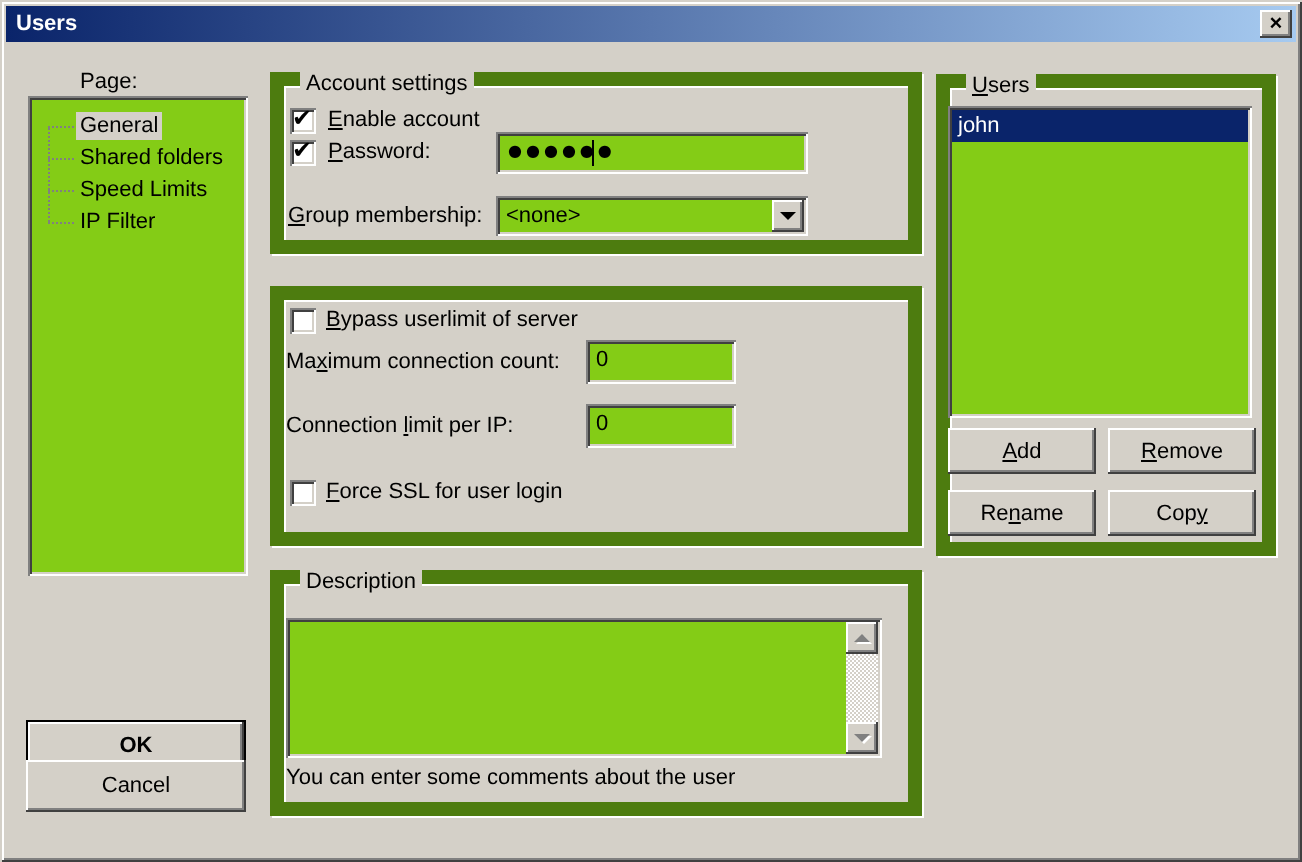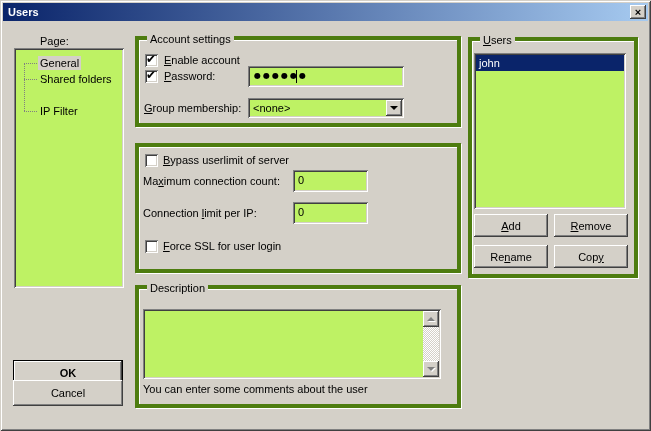--- a/index.html
+++ b/index.html
@@ -34,26 +34,26 @@
   
   .btn {
     position:absolute; background:#d4d0c8;
     box-shadow: inset -1px -1px 0 #404040, inset 1px 1px 0 #ffffff,
                 inset -2px -2px 0 #808080, inset 2px 2px 0 #d4d0c8;
     display:flex; align-items:center; justify-content:center;
     cursor:default; font-size:11px;
   }
   .btn.default { border:1px solid #000; }
   .sunken {
-    background:#bef264;
+    background:#84cc16;
     box-shadow: inset 1px 1px 0 #808080, inset -1px -1px 0 #ffffff,
                 inset 2px 2px 0 #404040, inset -2px -2px 0 #d4d0c8;
   }
   .groupbox {
-    position:absolute; border:4px solid #4d7c0f;
+    position:absolute; border:7px solid #4d7c0f;
     box-shadow: inset 1px 1px 0 #ffffff, 1px 1px 0 #ffffff;
   }
   .legend {
     position:absolute; top:-8px; left:8px; background:#d4d0c8;
     padding:0 3px; line-height:14px; white-space:nowrap;
   }
   .lbl { position:absolute; line-height:13px; white-space:nowrap; }
   .mn { text-decoration:underline; }
   .checkbox {
     position:absolute; width:13px; height:13px; background:#fff;
@@ -130,20 +130,24 @@
 <div class="treebox sunken">
   <div class="tree-vline"></div>
 
   <div class="tree-row" style="top:7px;">
     <span class="tree-connector"></span>
     <span class="tree-label selected">General</span>
   </div>
   <div class="tree-row" style="top:23px;">
     <span class="tree-connector"></span>
     <span class="tree-label">Shared folders</span>
+  </div>
+  <div class="tree-row" style="top:39px;">
+    <span class="tree-connector"></span>
+    <span class="tree-label">Speed Limits</span>
   </div>
   <div class="tree-row" style="top:55px;">
     <span class="tree-connector"></span>
     <span class="tree-label">IP Filter</span>
   </div>
 </div>
 
 <div class="btn default" style="left:13px; top:360px; width:110px; height:26px;font-weight:bold;">
   <span>OK</span>
 </div>

